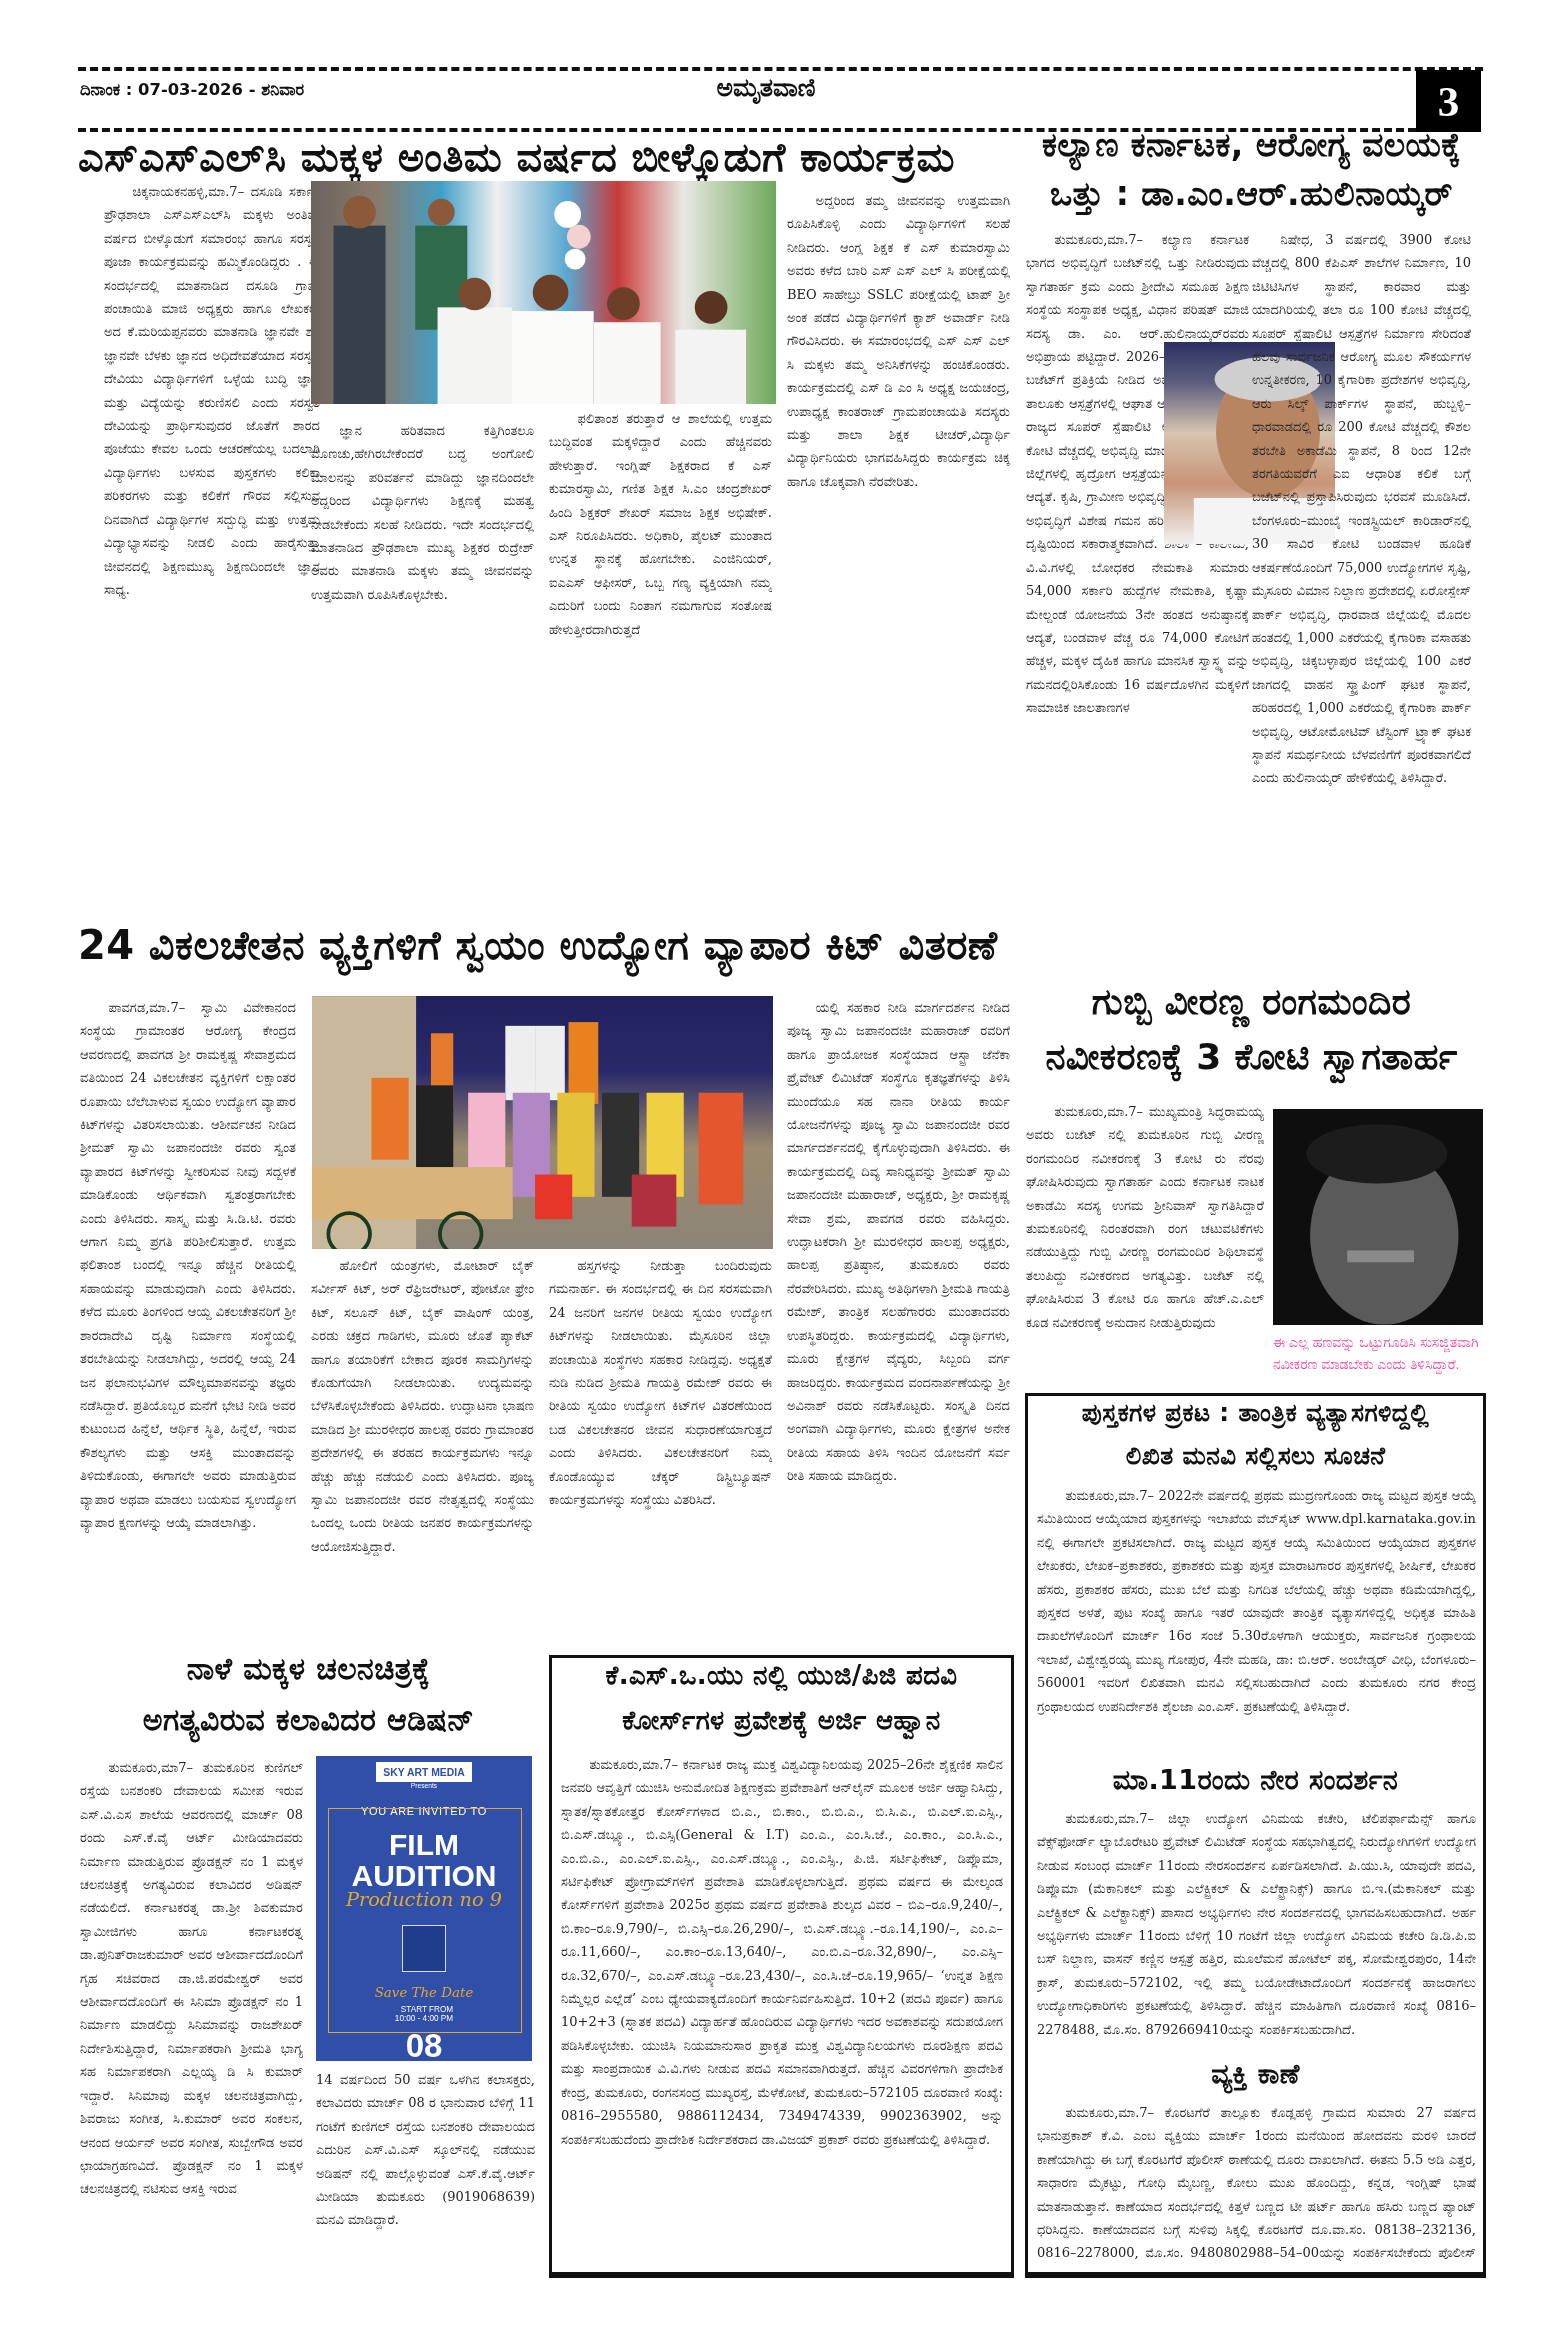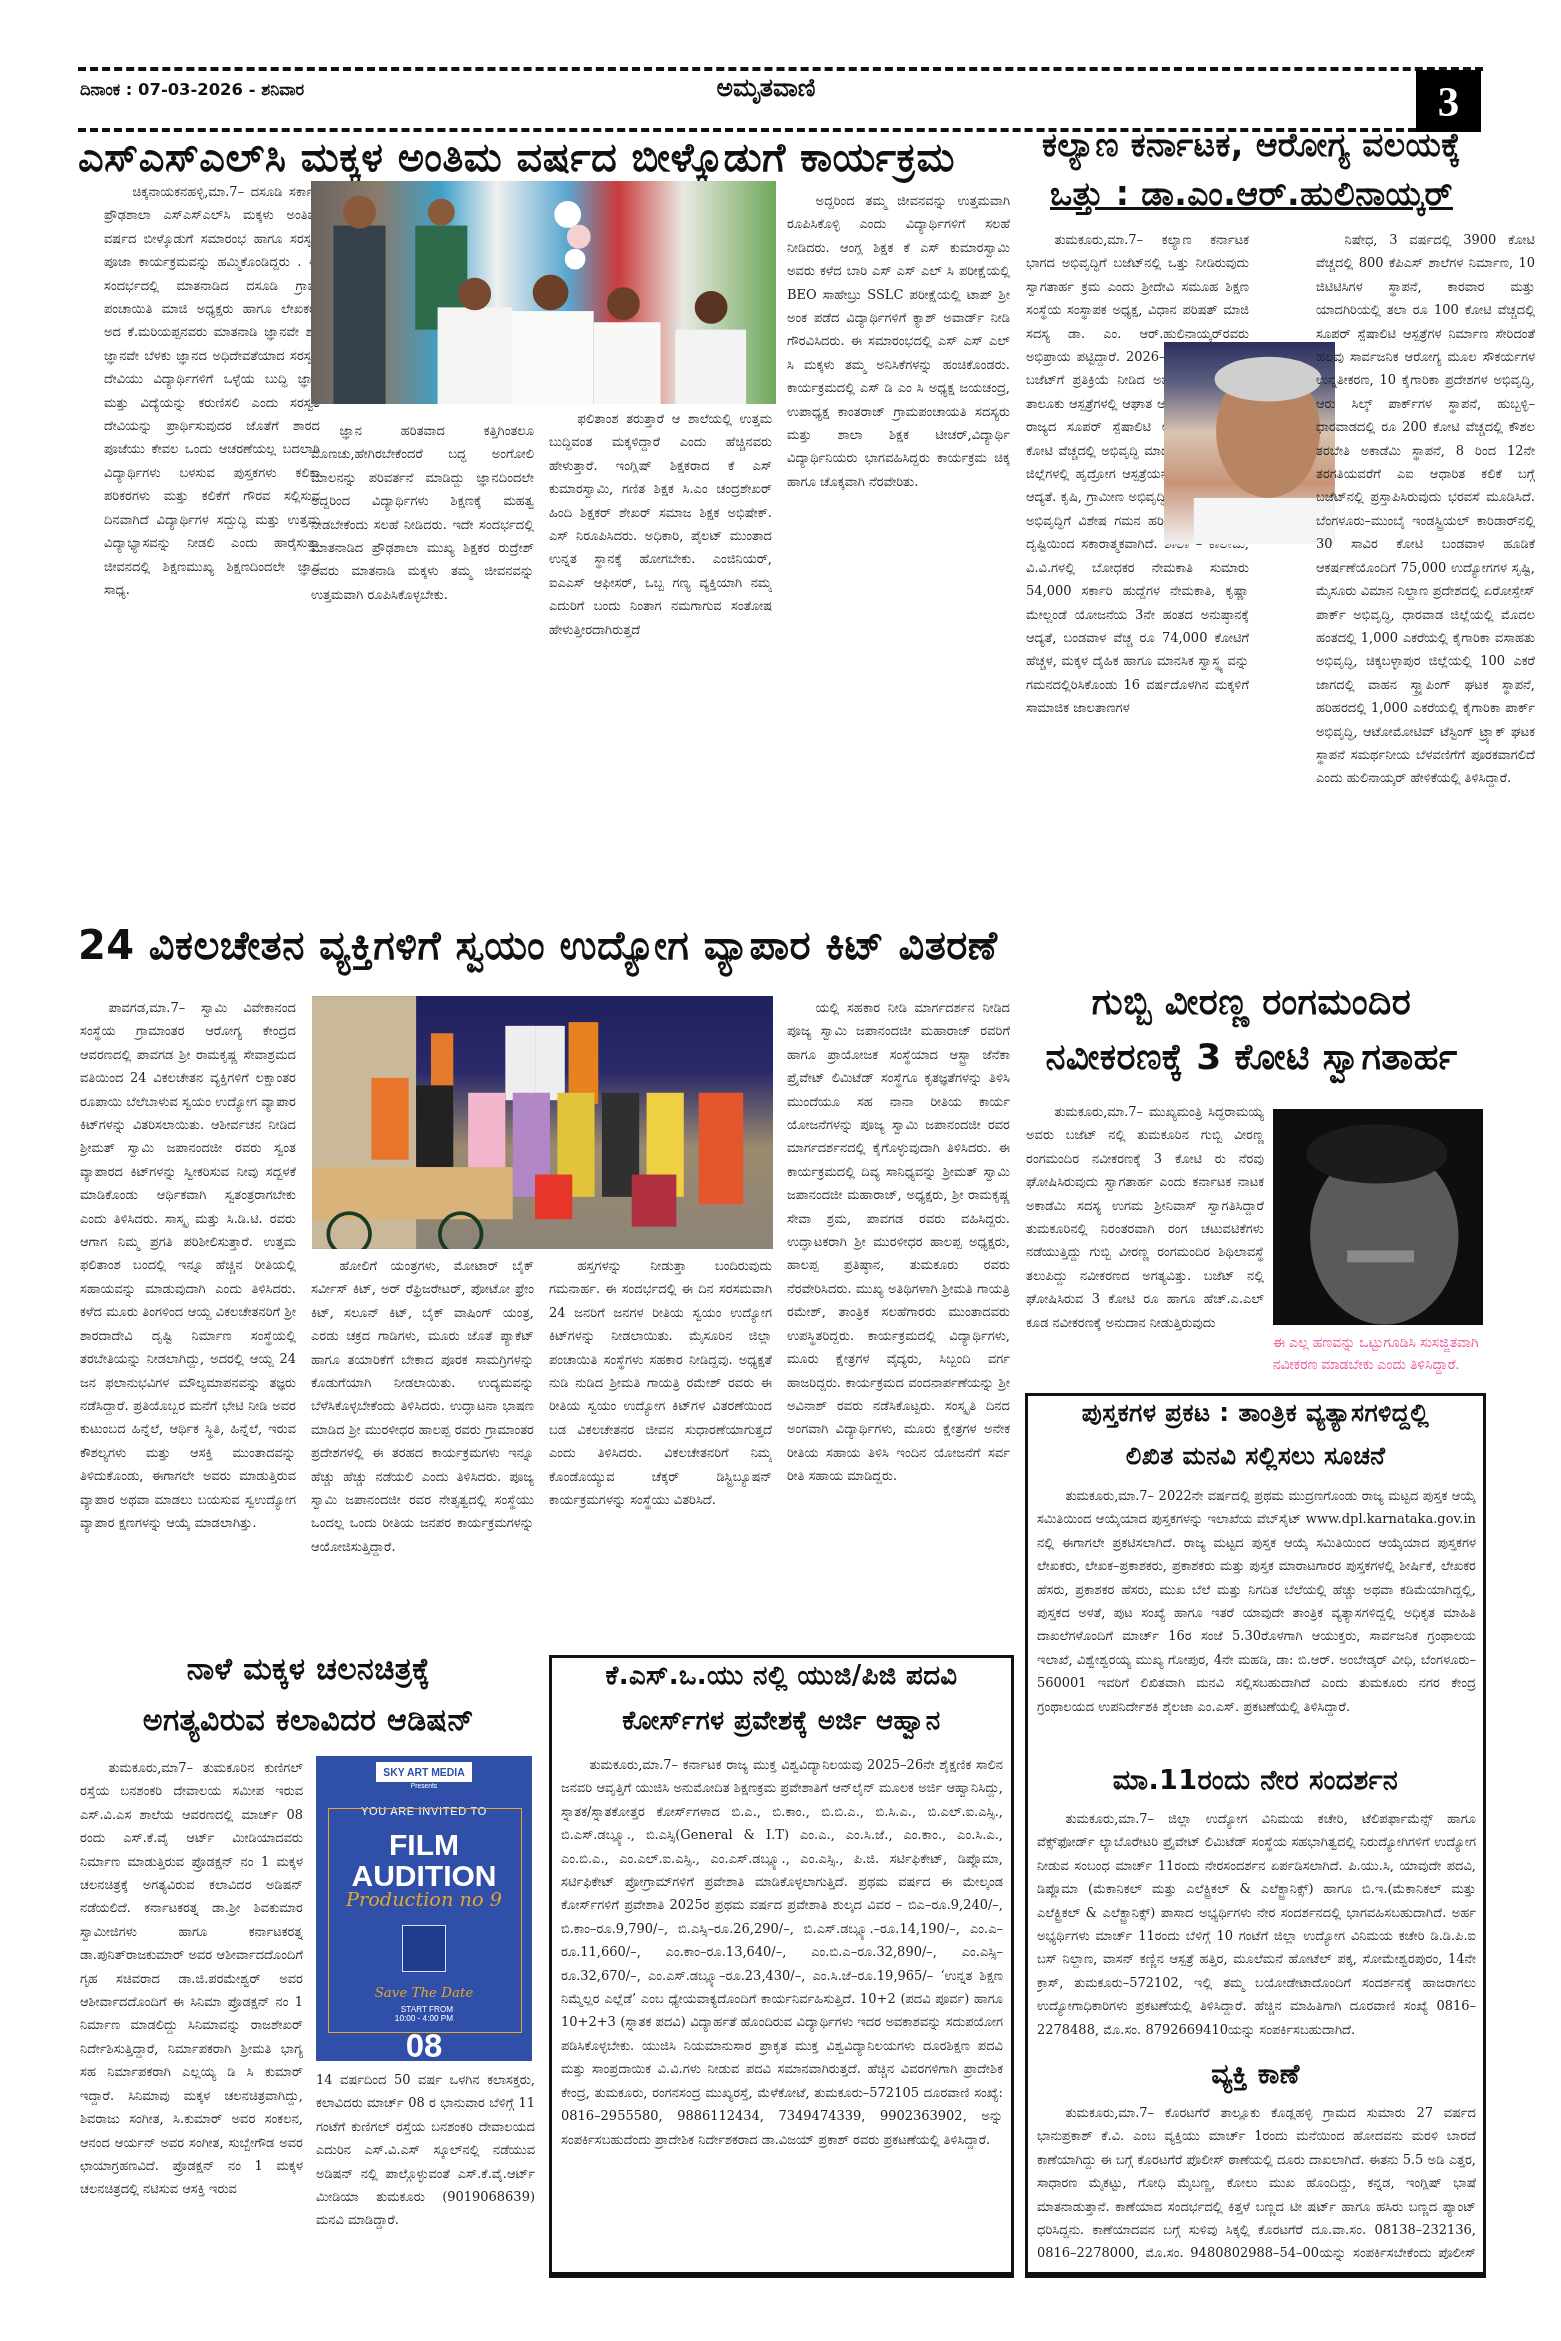--- a/index.html
+++ b/index.html
@@ -70,32 +70,32 @@
     <p>ಜ್ಞಾನ ಹರಿತವಾದ ಕತ್ತಿಗಿಂತಲೂ ಮೊಣಚು,ಹೇಗಿರಬೇಕೆಂದರೆ ಬದ್ಧ ಅಂಗೋಲಿ ಮಾಲನನ್ನು ಪರಿವರ್ತನೆ ಮಾಡಿದ್ದು ಜ್ಞಾನದಿಂದಲೇ ಅದ್ದರಿಂದ ವಿದ್ಯಾರ್ಥಿಗಳು ಶಿಕ್ಷಣಕ್ಕೆ ಮಹತ್ವ ನೀಡಬೇಕೆಂದು ಸಲಹೆ ನೀಡಿದರು. ಇದೇ ಸಂದರ್ಭದಲ್ಲಿ ಮಾತನಾಡಿದ ಪ್ರೌಢಶಾಲಾ ಮುಖ್ಯ ಶಿಕ್ಷಕರ ರುದ್ರೇಶ್ ಅವರು ಮಾತನಾಡಿ ಮಕ್ಕಳು ತಮ್ಮ ಜೀವನವನ್ನು ಉತ್ತಮವಾಗಿ ರೂಪಿಸಿಕೊಳ್ಳಬೇಕು.</p>
   </div>
 <div class="abs col" style="left:549px;top:407px;width:223px;height:565px;">
     <p>ಫಲಿತಾಂಶ ತರುತ್ತಾರೆ ಆ ಶಾಲೆಯಲ್ಲಿ ಉತ್ತಮ ಬುದ್ಧಿವಂತ ಮಕ್ಕಳಿದ್ದಾರೆ ಎಂದು ಹೆಚ್ಚಿನವರು ಹೇಳುತ್ತಾರೆ. ಇಂಗ್ಲಿಷ್ ಶಿಕ್ಷಕರಾದ ಕೆ ಎಸ್ ಕುಮಾರಸ್ವಾಮಿ, ಗಣಿತ ಶಿಕ್ಷಕ ಸಿ.ಎಂ ಚಂದ್ರಶೇಖರ್ ಹಿಂದಿ ಶಿಕ್ಷಕರ್ ಶೇಖರ್ ಸಮಾಜ ಶಿಕ್ಷಕ ಅಭಿಷೇಕ್. ಎಸ್ ನಿರೂಪಿಸಿದರು. ಅಧಿಕಾರಿ, ಪೈಲಟ್ ಮುಂತಾದ ಉನ್ನತ ಸ್ಥಾನಕ್ಕೆ ಹೋಗಬೇಕು. ಎಂಜಿನಿಯರ್, ಐಎಎಸ್ ಆಫೀಸರ್, ಒಬ್ಬ ಗಣ್ಯ ವ್ಯಕ್ತಿಯಾಗಿ ನಮ್ಮ ಎದುರಿಗೆ ಬಂದು ನಿಂತಾಗ ನಮಗಾಗುವ ಸಂತೋಷ ಹೇಳುತ್ತೀರದಾಗಿರುತ್ತದೆ</p>
   </div>
 <div class="abs col" style="left:787px;top:181px;width:223px;height:791px;margin-top:8px;">
     <p>ಅದ್ದರಿಂದ ತಮ್ಮ ಜೀವನವನ್ನು ಉತ್ತಮವಾಗಿ ರೂಪಿಸಿಕೊಳ್ಳಿ ಎಂದು ವಿದ್ಯಾರ್ಥಿಗಳಿಗೆ ಸಲಹೆ ನೀಡಿದರು. ಆಂಗ್ಲ ಶಿಕ್ಷಕ ಕೆ ಎಸ್ ಕುಮಾರಸ್ವಾಮಿ ಅವರು ಕಳೆದ ಬಾರಿ ಎಸ್ ಎಸ್ ಎಲ್ ಸಿ ಪರೀಕ್ಷೆಯಲ್ಲಿ BEO ಸಾಹೇಬ್ರು SSLC ಪರೀಕ್ಷೆಯಲ್ಲಿ ಟಾಪ್ ಶ್ರೀ ಅಂಕ ಪಡೆದ ವಿದ್ಯಾರ್ಥಿಗಳಿಗೆ ಕ್ಯಾಶ್ ಅವಾರ್ಡ್ ನೀಡಿ ಗೌರವಿಸಿದರು. ಈ ಸಮಾರಂಭದಲ್ಲಿ ಎಸ್ ಎಸ್ ಎಲ್ ಸಿ ಮಕ್ಕಳು ತಮ್ಮ ಅನಿಸಿಕೆಗಳನ್ನು ಹಂಚಿಕೊಂಡರು. ಕಾರ್ಯಕ್ರಮದಲ್ಲಿ ಎಸ್ ಡಿ ಎಂ ಸಿ ಅಧ್ಯಕ್ಷ ಜಯಚಂದ್ರ, ಉಪಾಧ್ಯಕ್ಷ ಕಾಂತರಾಜ್ ಗ್ರಾಮಪಂಚಾಯತಿ ಸದಸ್ಯರು ಮತ್ತು ಶಾಲಾ ಶಿಕ್ಷಕ ಟೀಚರ್,ವಿದ್ಯಾರ್ಥಿ ವಿದ್ಯಾರ್ಥಿನಿಯರು ಭಾಗವಹಿಸಿದ್ದರು ಕಾರ್ಯಕ್ರಮ ಚಿಕ್ಕ ಹಾಗೂ ಚೊಕ್ಕವಾಗಿ ನೆರವೇರಿತು.</p>
   </div>
 
 <div class="abs hl hl-mid" style="left:1019px;top:126px;width:465px;height:45px;font-size:33px;">ಕಲ್ಯಾಣ ಕರ್ನಾಟಕ, ಆರೋಗ್ಯ ವಲಯಕ್ಕೆ</div>
-<div class="abs hl hl-mid" style="left:1019px;top:175px;width:465px;height:45px;font-size:33px;text-decoration:underline;">ಒತ್ತು : ಡಾ.ಎಂ.ಆರ್.ಹುಲಿನಾಯ್ಕರ್</div>
+<div class="abs hl hl-mid" style="left:1019px;top:175px;width:465px;height:45px;font-size:33px;">ಒತ್ತು : ಡಾ.ಎಂ.ಆರ್.ಹುಲಿನಾಯ್ಕರ್</div>
 <div class="abs col" style="left:1026px;top:228px;width:223px;height:736px;">
     <p>ತುಮಕೂರು,ಮಾ.7– ಕಲ್ಯಾಣ ಕರ್ನಾಟಕ ಭಾಗದ ಅಭಿವೃದ್ಧಿಗೆ ಬಜೆಟ್‌ನಲ್ಲಿ ಒತ್ತು ನೀಡಿರುವುದು ಸ್ವಾಗತಾರ್ಹ ಕ್ರಮ ಎಂದು ಶ್ರೀದೇವಿ ಸಮೂಹ ಶಿಕ್ಷಣ ಸಂಸ್ಥೆಯ ಸಂಸ್ಥಾಪಕ ಅಧ್ಯಕ್ಷ, ವಿಧಾನ ಪರಿಷತ್ ಮಾಜಿ ಸದಸ್ಯ ಡಾ. ಎಂ. ಆರ್.ಹುಲಿನಾಯ್ಕರ್‌ರವರು ಅಭಿಪ್ರಾಯ ಪಟ್ಟಿದ್ದಾರೆ. 2026–2027 ನೇ ಸಾಲಿನ ಬಜೆಟ್‌ಗೆ ಪ್ರತಿಕ್ರಿಯೆ ನೀಡಿದ ಅವರು, ಜಿಲ್ಲಾ ಮತ್ತು ತಾಲೂಕು ಆಸ್ಪತ್ರೆಗಳಲ್ಲಿ ಆಘಾತ ಆರೈಕೆ ಕೇಂದ್ರ ಸ್ಥಾಪನೆ, ರಾಜ್ಯದ ಸೂಪರ್ ಸ್ಪೆಷಾಲಿಟಿ ಆಸ್ಪತ್ರೆಗಳನ್ನು 620 ಕೋಟಿ ವೆಚ್ಚದಲ್ಲಿ ಅಭಿವೃದ್ಧಿ ಮಾಡುವುದು, ಹಿಂದುಳಿದ ಜಿಲ್ಲೆಗಳಲ್ಲಿ ಹೃದ್ರೋಗ ಆಸ್ಪತ್ರೆಯನ್ನು ದೊಡ್ಡ ಪ್ರಮಾಣ ಆದ್ಯತೆ. ಕೃಷಿ, ಗ್ರಾಮೀಣ ಅಭಿವೃದ್ಧಿ, ಉದ್ಯೋಗ ಕೌಶಲ್ಯ ಅಭಿವೃದ್ಧಿಗೆ ವಿಶೇಷ ಗಮನ ಹರಿಸಿರುವುದು ಪ್ರಗತಿಯ ದೃಷ್ಟಿಯಿಂದ ಸಕಾರಾತ್ಮಕವಾಗಿದೆ. ಶಾಲಾ – ಕಾಲೇಜು, ವಿ.ವಿ.ಗಳಲ್ಲಿ ಬೋಧಕರ ನೇಮಕಾತಿ ಸುಮಾರು 54,000 ಸರ್ಕಾರಿ ಹುದ್ದೆಗಳ ನೇಮಕಾತಿ, ಕೃಷ್ಣಾ ಮೇಲ್ದಂಡೆ ಯೋಜನೆಯ 3ನೇ ಹಂತದ ಅನುಷ್ಠಾನಕ್ಕೆ ಆದ್ಯತೆ, ಬಂಡವಾಳ ವೆಚ್ಚ ರೂ 74,000 ಕೋಟಿಗೆ ಹೆಚ್ಚಳ, ಮಕ್ಕಳ ದೈಹಿಕ ಹಾಗೂ ಮಾನಸಿಕ ಸ್ವಾಸ್ಥ್ಯ ವನ್ನು ಗಮನದಲ್ಲಿರಿಸಿಕೊಂಡು 16 ವರ್ಷದೊಳಗಿನ ಮಕ್ಕಳಿಗೆ ಸಾಮಾಜಿಕ ಜಾಲತಾಣಗಳ</p>
   </div>
 <div class="abs photo" style="left:1164px;top:342px;width:171px;height:202px;background:linear-gradient(180deg,#2d3060 0%,#5b5e7e 20%,#d8c4b0 45%,#c89478 70%,#f2f2f2 100%);">
   <svg width="171" height="202" viewBox="0 0 230 272">
     <ellipse cx="140" cy="120" rx="70" ry="90" fill="#b88562"></ellipse>
     <ellipse cx="140" cy="50" rx="72" ry="30" fill="#cfcfcf"></ellipse>
     <rect x="40" y="210" width="190" height="62" fill="#f4f4f4"></rect>
   </svg>
 </div>
-<div class="abs col" style="left:1316px;top:228px;width:219px;height:736px;">
+<div class="abs col" style="left:1252px;top:228px;width:219px;height:736px;">
     <p>ನಿಷೇಧ, 3 ವರ್ಷದಲ್ಲಿ 3900 ಕೋಟಿ ವೆಚ್ಚದಲ್ಲಿ 800 ಕೆಪಿಎಸ್ ಶಾಲೆಗಳ ನಿರ್ಮಾಣ, 10 ಜಿಟಿಟಿಸಿಗಳ ಸ್ಥಾಪನೆ, ಕಾರವಾರ ಮತ್ತು ಯಾದಗಿರಿಯಲ್ಲಿ ತಲಾ ರೂ 100 ಕೋಟಿ ವೆಚ್ಚದಲ್ಲಿ ಸೂಪರ್ ಸ್ಪೆಷಾಲಿಟಿ ಆಸ್ಪತ್ರೆಗಳ ನಿರ್ಮಾಣ ಸೇರಿದಂತೆ ಹಲವು ಸಾರ್ವಜನಿಕ ಆರೋಗ್ಯ ಮೂಲ ಸೌಕರ್ಯಗಳ ಉನ್ನತೀಕರಣ, 10 ಕೈಗಾರಿಕಾ ಪ್ರದೇಶಗಳ ಅಭಿವೃದ್ಧಿ, ಆರು ಸಿಲ್ಕ್ ಪಾರ್ಕ್‌ಗಳ ಸ್ಥಾಪನೆ, ಹುಬ್ಬಳ್ಳಿ–ಧಾರವಾಡದಲ್ಲಿ ರೂ 200 ಕೋಟಿ ವೆಚ್ಚದಲ್ಲಿ ಕೌಶಲ ತರಬೇತಿ ಅಕಾಡೆಮಿ ಸ್ಥಾಪನೆ, 8 ರಿಂದ 12ನೇ ತರಗತಿಯವರೆಗೆ ಎಐ ಆಧಾರಿತ ಕಲಿಕೆ ಬಗ್ಗೆ ಬಜೆಟ್‌ನಲ್ಲಿ ಪ್ರಸ್ತಾಪಿಸಿರುವುದು ಭರವಸೆ ಮೂಡಿಸಿದೆ. ಬೆಂಗಳೂರು–ಮುಂಬೈ ಇಂಡಸ್ಟ್ರಿಯಲ್ ಕಾರಿಡಾರ್‌ನಲ್ಲಿ 30 ಸಾವಿರ ಕೋಟಿ ಬಂಡವಾಳ ಹೂಡಿಕೆ ಆಕರ್ಷಣೆಯೊಂದಿಗೆ 75,000 ಉದ್ಯೋಗಗಳ ಸೃಷ್ಟಿ, ಮೈಸೂರು ವಿಮಾನ ನಿಲ್ದಾಣ ಪ್ರದೇಶದಲ್ಲಿ ಏರೋಸ್ಪೇಸ್ ಪಾರ್ಕ್ ಅಭಿವೃದ್ಧಿ, ಧಾರವಾಡ ಜಿಲ್ಲೆಯಲ್ಲಿ ಮೊದಲ ಹಂತದಲ್ಲಿ 1,000 ಎಕರೆಯಲ್ಲಿ ಕೈಗಾರಿಕಾ ವಸಾಹತು ಅಭಿವೃದ್ಧಿ, ಚಿಕ್ಕಬಳ್ಳಾಪುರ ಜಿಲ್ಲೆಯಲ್ಲಿ 100 ಎಕರೆ ಜಾಗದಲ್ಲಿ ವಾಹನ ಸ್ಕ್ರ್ಯಾಪಿಂಗ್ ಘಟಕ ಸ್ಥಾಪನೆ, ಹರಿಹರದಲ್ಲಿ 1,000 ಎಕರೆಯಲ್ಲಿ ಕೈಗಾರಿಕಾ ಪಾರ್ಕ್ ಅಭಿವೃದ್ಧಿ, ಆಟೋಮೋಟಿವ್ ಟೆಸ್ಟಿಂಗ್ ಟ್ರ್ಯಾಕ್ ಘಟಕ ಸ್ಥಾಪನೆ ಸಮರ್ಥನೀಯ ಬೆಳವಣಿಗೆಗೆ ಪೂರಕವಾಗಲಿದೆ ಎಂದು ಹುಲಿನಾಯ್ಕರ್ ಹೇಳಿಕೆಯಲ್ಲಿ ತಿಳಿಸಿದ್ದಾರೆ.</p>
   </div>
 
 <div class="abs hl hl-big" style="left:78px;top:922px;width:933px;height:67px;white-space:nowrap;font-size:40px;">24 ವಿಕಲಚೇತನ ವ್ಯಕ್ತಿಗಳಿಗೆ ಸ್ವಯಂ ಉದ್ಯೋಗ ವ್ಯಾಪಾರ ಕಿಟ್ ವಿತರಣೆ</div>
 <div class="abs col" style="left:80px;top:996px;width:216px;height:639px;">
     <p>ಪಾವಗಡ,ಮಾ.7– ಸ್ವಾಮಿ ವಿವೇಕಾನಂದ ಸಂಸ್ಥೆಯ ಗ್ರಾಮಾಂತರ ಆರೋಗ್ಯ ಕೇಂದ್ರದ ಆವರಣದಲ್ಲಿ ಪಾವಗಡ ಶ್ರೀ ರಾಮಕೃಷ್ಣ ಸೇವಾಶ್ರಮದ ವತಿಯಿಂದ 24 ವಿಕಲಚೇತನ ವ್ಯಕ್ತಿಗಳಿಗೆ ಲಕ್ಷಾಂತರ ರೂಪಾಯಿ ಬೆಲೆಬಾಳುವ ಸ್ವಯಂ ಉದ್ಯೋಗ ವ್ಯಾಪಾರ ಕಿಟ್‌ಗಳನ್ನು ವಿತರಿಸಲಾಯಿತು. ಆಶೀರ್ವಚನ ನೀಡಿದ ಶ್ರೀಮತ್ ಸ್ವಾಮಿ ಜಪಾನಂದಜೀ ರವರು ಸ್ವಂತ ವ್ಯಾಪಾರದ ಕಿಟ್‌ಗಳನ್ನು ಸ್ವೀಕರಿಸುವ ನೀವು ಸದ್ಬಳಕೆ ಮಾಡಿಕೊಂಡು ಆರ್ಥಿಕವಾಗಿ ಸ್ವತಂತ್ರರಾಗಬೇಕು ಎಂದು ತಿಳಿಸಿದರು. ಸಾಸ್ಕೃ ಮತ್ತು ಸಿ.ಡಿ.ಟಿ. ರವರು ಆಗಾಗ ನಿಮ್ಮ ಪ್ರಗತಿ ಪರಿಶೀಲಿಸುತ್ತಾರೆ. ಉತ್ತಮ ಫಲಿತಾಂಶ ಬಂದಲ್ಲಿ ಇನ್ನೂ ಹೆಚ್ಚಿನ ರೀತಿಯಲ್ಲಿ ಸಹಾಯವನ್ನು ಮಾಡುವುದಾಗಿ ಎಂದು ತಿಳಿಸಿದರು. ಕಳೆದ ಮೂರು ತಿಂಗಳಿಂದ ಆಯ್ದ ವಿಕಲಚೇತನರಿಗೆ ಶ್ರೀ ಶಾರದಾದೇವಿ ದೃಷ್ಟಿ ನಿರ್ಮಾಣ ಸಂಸ್ಥೆಯಲ್ಲಿ ತರಬೇತಿಯನ್ನು ನೀಡಲಾಗಿದ್ದು, ಅದರಲ್ಲಿ ಆಯ್ದ 24 ಜನ ಫಲಾನುಭವಿಗಳ ಮೌಲ್ಯಮಾಪನವನ್ನು ತಜ್ಞರು ನಡೆಸಿದ್ದಾರೆ. ಪ್ರತಿಯೊಬ್ಬರ ಮನೆಗೆ ಭೇಟಿ ನೀಡಿ ಅವರ ಕುಟುಂಬದ ಹಿನ್ನೆಲೆ, ಆರ್ಥಿಕ ಸ್ಥಿತಿ, ಹಿನ್ನೆಲೆ, ಇರುವ ಕೌಶಲ್ಯಗಳು ಮತ್ತು ಆಸಕ್ತಿ ಮುಂತಾದವನ್ನು ತಿಳಿದುಕೊಂಡು, ಈಗಾಗಲೇ ಅವರು ಮಾಡುತ್ತಿರುವ ವ್ಯಾಪಾರ ಅಥವಾ ಮಾಡಲು ಬಯಸುವ ಸ್ವಉದ್ಯೋಗ ವ್ಯಾಪಾರ ಕ್ಷಣಗಳನ್ನು ಆಯ್ಕೆ ಮಾಡಲಾಗಿತ್ತು.</p>
   </div>
 <div class="abs photo" style="left:312px;top:996px;width:461px;height:253px;background:linear-gradient(180deg,#20205e 0%,#2a2a6a 30%,#9b8a6e 60%,#8c8478 100%);">
   <svg width="461" height="253" viewBox="0 0 620 340">
     <rect x="0" y="0" width="140" height="340" fill="#c9b89a"></rect>

